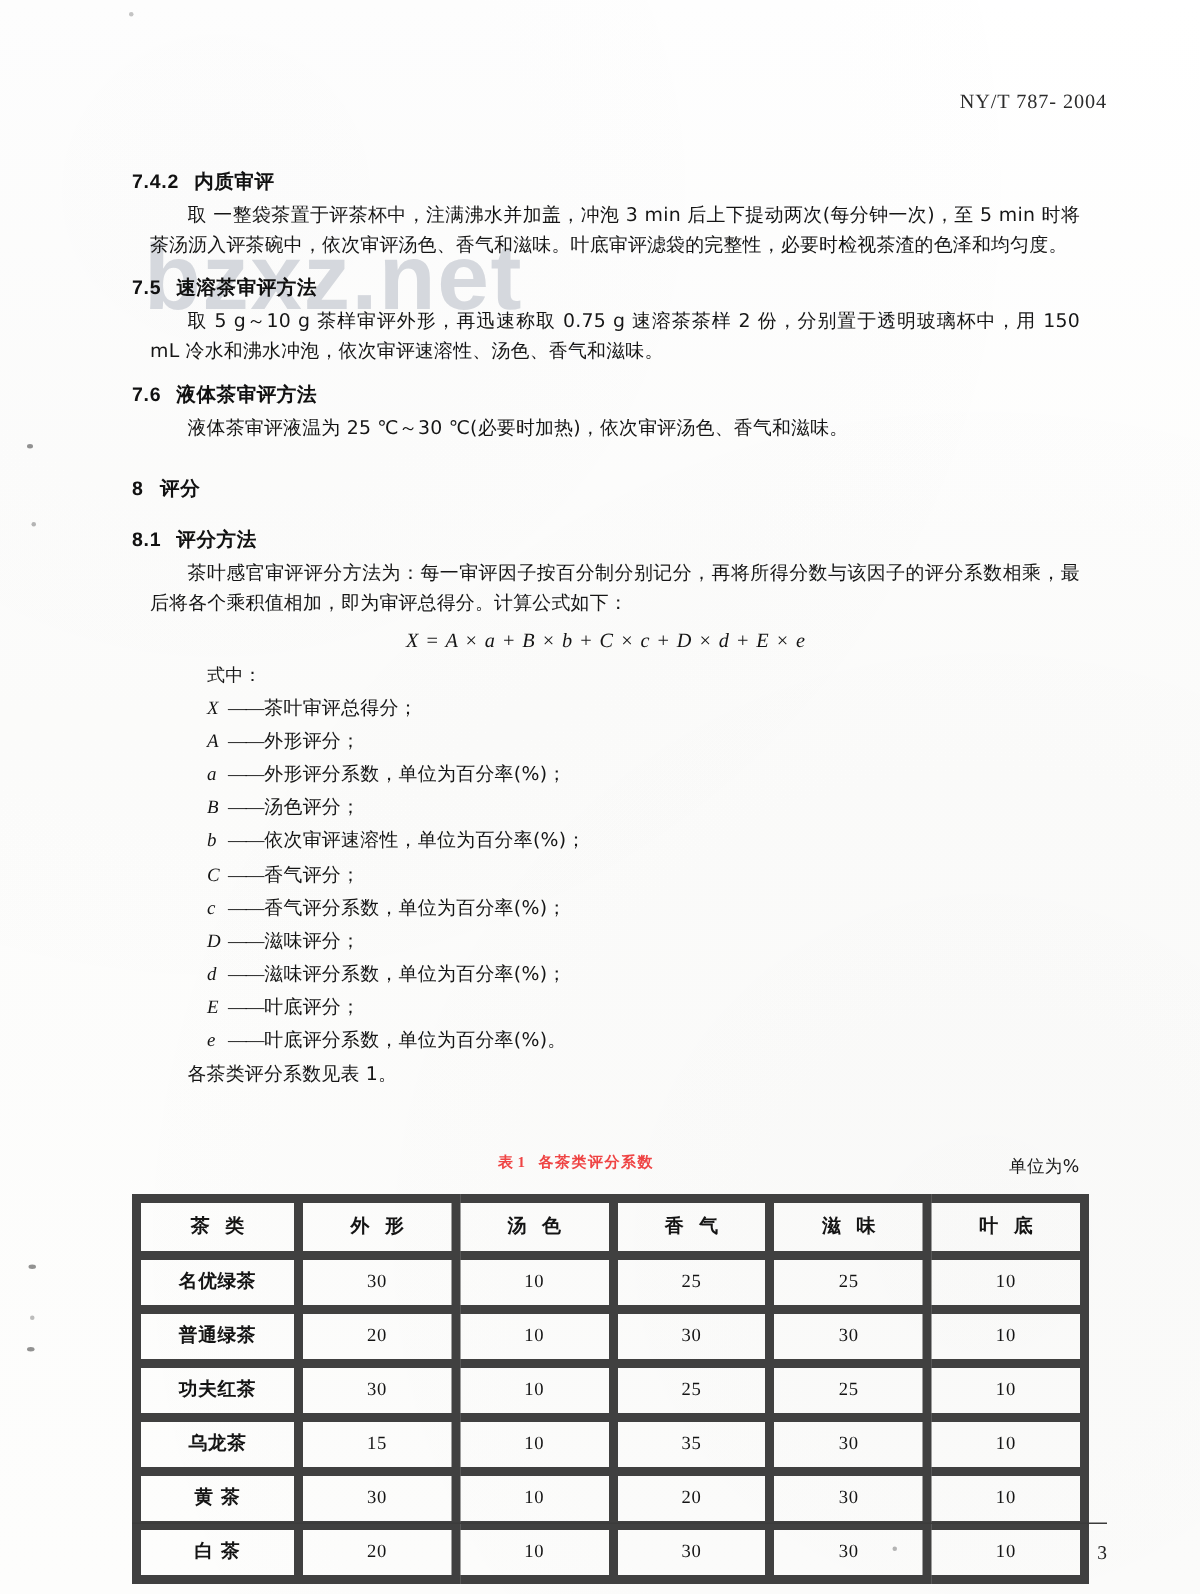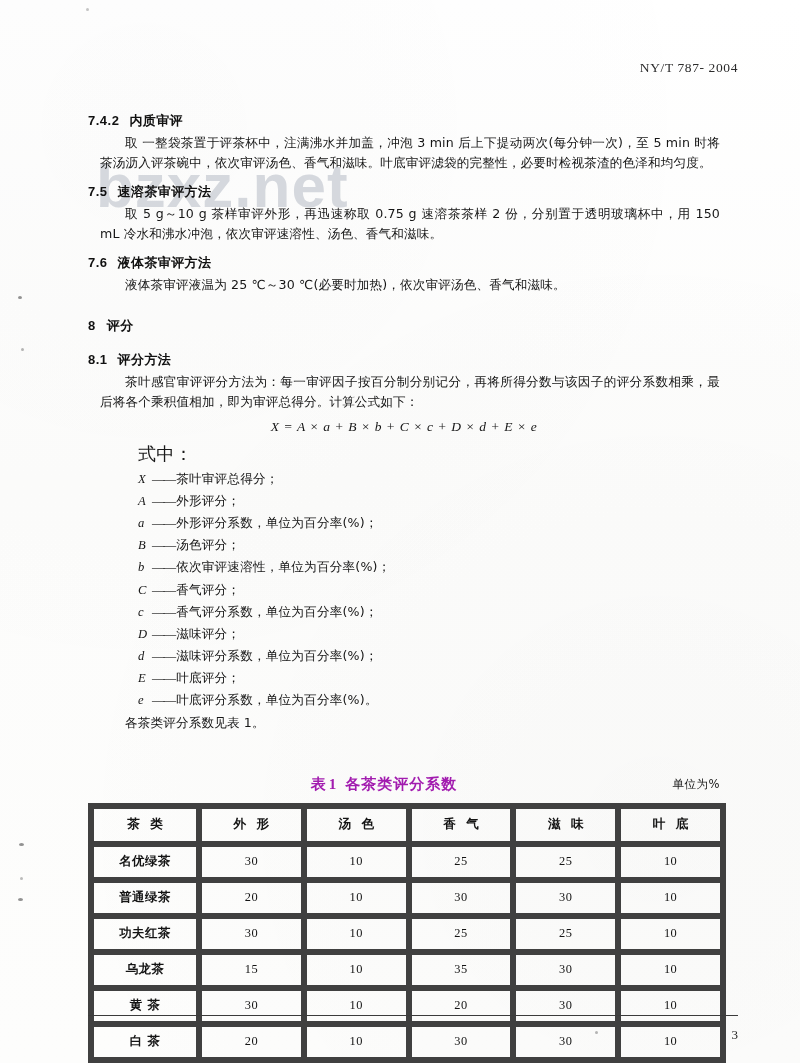--- a/index.html
+++ b/index.html
@@ -88,21 +88,21 @@
   .formula {
     text-align: center;
     font-family: "Liberation Serif", "DejaVu Serif", serif;
     font-style: italic;
     font-size: 13.5px;
     letter-spacing: 0.6px;
     margin: 6px 0 7px 0;
     color: #151515;
   }
   .whereis {
-    font-size: 18px;
+    font-size: 12px;
     margin: 1px 0 2px 0;
     padding-left: 50px;
     letter-spacing: 0.2px;
   }
   .deflist {
     margin: 0;
     padding: 0 0 0 50px;
     list-style: none;
   }
   .deflist li {
@@ -126,24 +126,24 @@
   .table-wrap {
     margin-top: 14px;
     position: relative;
   }
   .tbl-caption-row {
     position: relative;
     height: 22px;
   }
   .tbl-caption {
     text-align: center;
-    font-size: 15px;
+    font-size: 10px;
     font-weight: 700;
     letter-spacing: 1px;
-    color: #a21caf;
+    color: #ef4444;
     padding-right: 40px;
     margin-top: 41px;
   }
   .tbl-caption .cap-num {
     font-family: "Liberation Serif", "DejaVu Serif", serif;
     font-weight: 700;
     margin: 0 8px 0 2px;
   }
   .tbl-unit {
     position: absolute;

